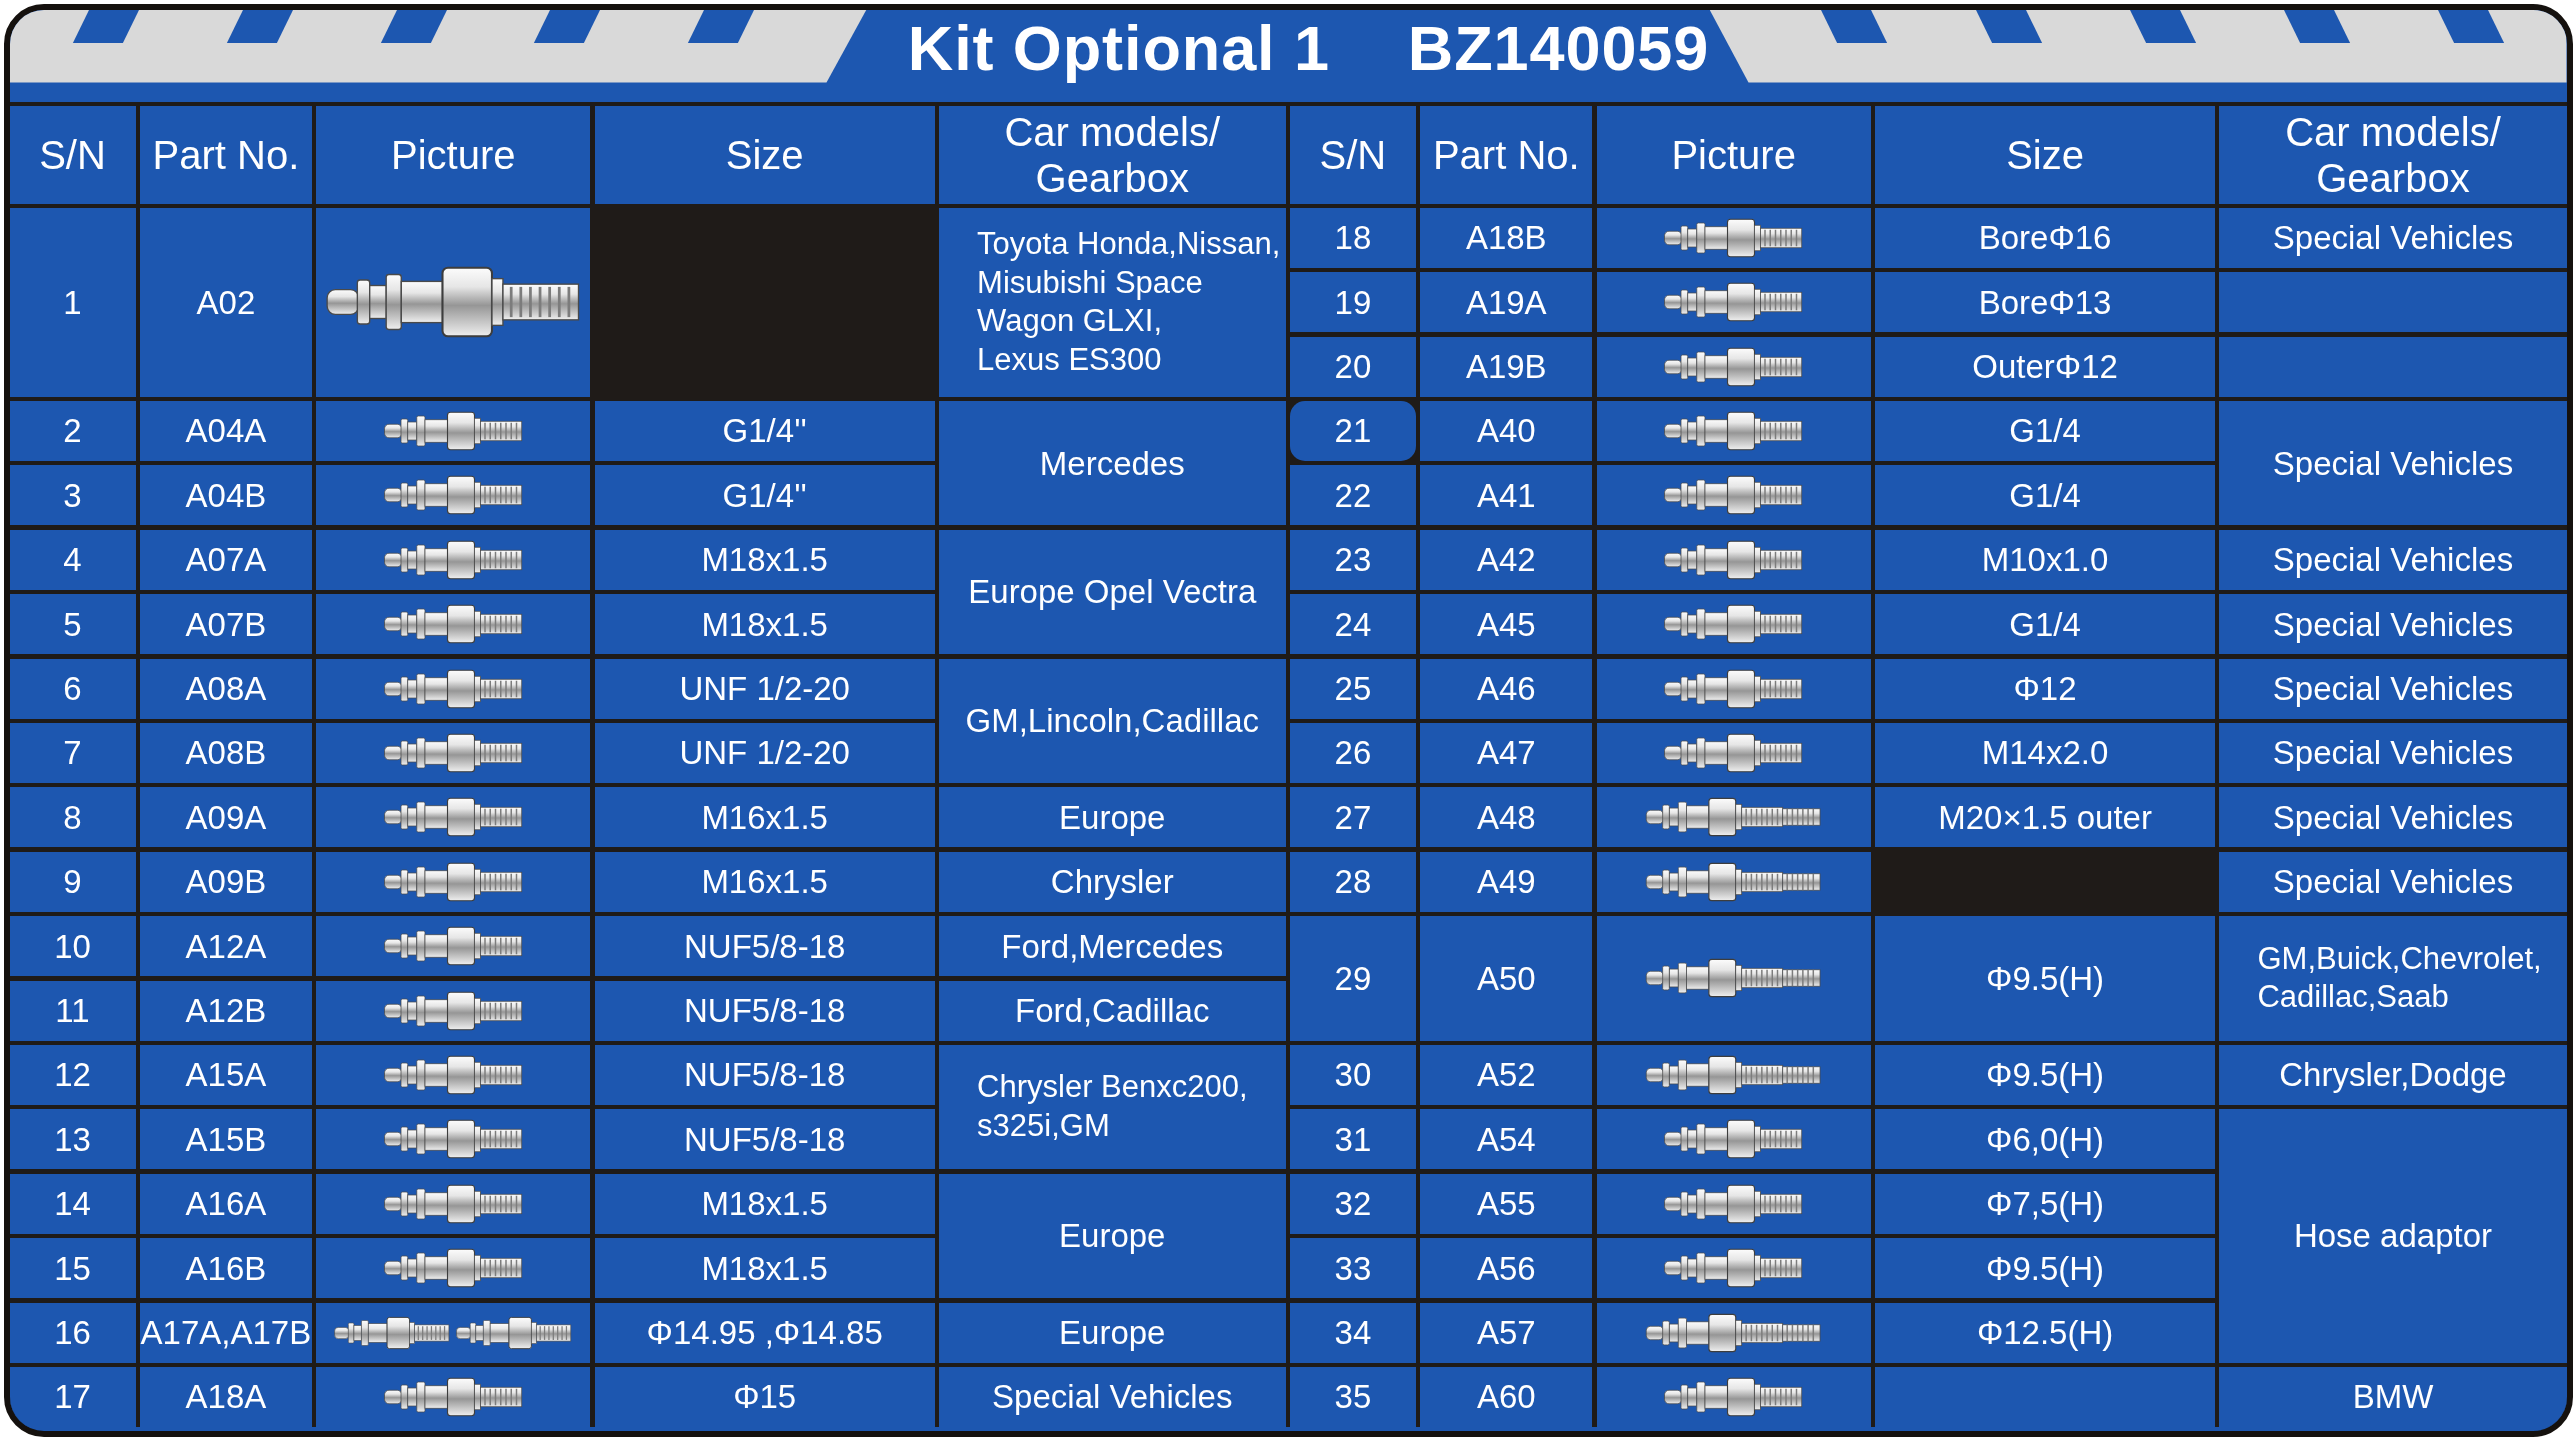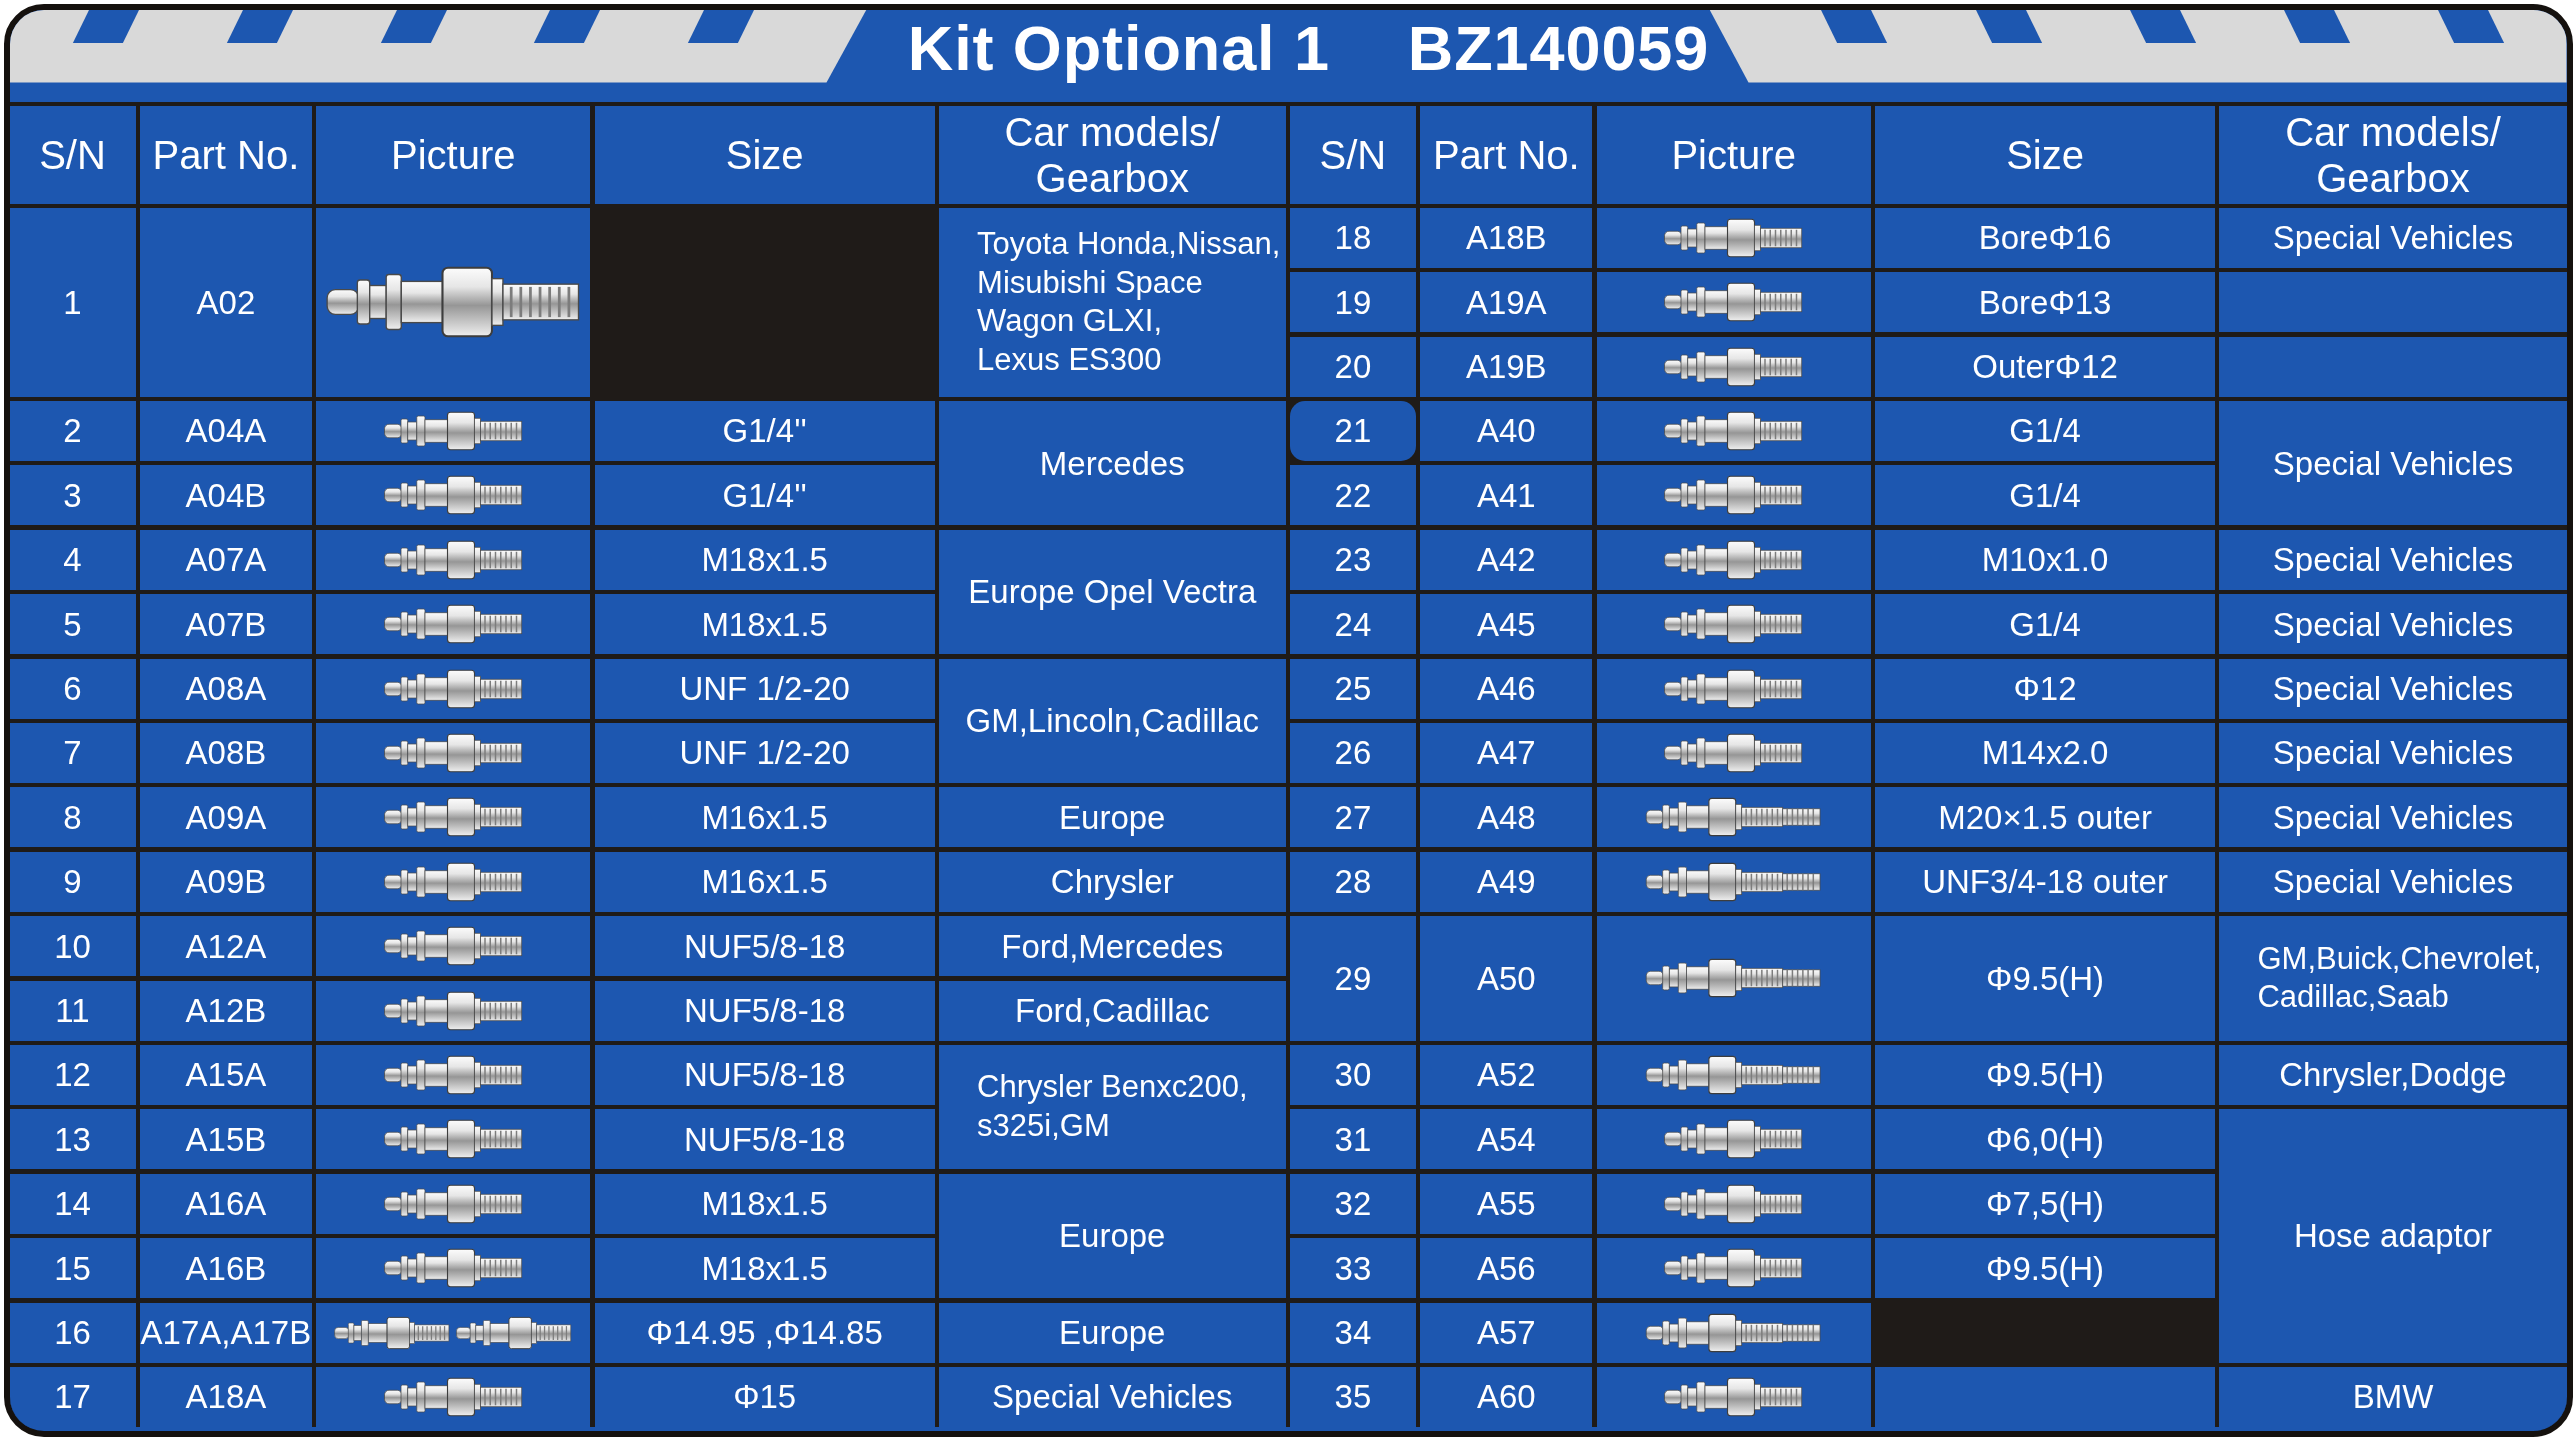--- a/index.html
+++ b/index.html
@@ -682,21 +682,20 @@
               <line x1="172" y1="29" x2="172" y2="51" stroke="#7c7c7c" stroke-width="2"></line>
               <line x1="179" y1="29" x2="179" y2="51" stroke="#7c7c7c" stroke-width="2"></line>
               <rect x="186" y="29" width="50" height="22" fill="url(#mg)" stroke="#4a4a4a"></rect>
               <line x1="192" y1="29" x2="192" y2="51" stroke="#7c7c7c" stroke-width="2"></line>
               <line x1="199" y1="29" x2="199" y2="51" stroke="#7c7c7c" stroke-width="2"></line>
               <line x1="206" y1="29" x2="206" y2="51" stroke="#7c7c7c" stroke-width="2"></line>
               <line x1="213" y1="29" x2="213" y2="51" stroke="#7c7c7c" stroke-width="2"></line>
               <line x1="220" y1="29" x2="220" y2="51" stroke="#7c7c7c" stroke-width="2"></line>
               <line x1="227" y1="29" x2="227" y2="51" stroke="#7c7c7c" stroke-width="2"></line>
             </svg></div>
-          <div class="cell" style="grid-area: 12 / 4 / span 1;">UNF3/4-18 outer</div>
           <div class="cell" style="grid-area: 12 / 5 / span 1;">Special Vehicles</div>
           <div class="cell" style="grid-area: 13 / 1 / span 2;">29</div>
           <div class="cell" style="grid-area: 13 / 2 / span 2;">A50</div>
           <div class="cell pic" style="grid-area: 13 / 3 / span 2;"><svg width="179" height="60" viewBox="0 0 240 80">
               <rect x="3" y="31" width="23" height="18" rx="6" fill="url(#mg)" stroke="#4a4a4a"></rect>
               <rect x="25" y="24" width="9" height="32" rx="2" fill="url(#mg)" stroke="#4a4a4a"></rect>
               <rect x="34" y="28" width="12" height="24" fill="url(#mg)" stroke="#4a4a4a"></rect>
               <rect x="46" y="20" width="11" height="40" rx="2" fill="url(#mg)" stroke="#4a4a4a"></rect>
               <rect x="57" y="25" width="30" height="30" fill="url(#mg)" stroke="#4a4a4a"></rect>
               <rect x="87" y="15" width="36" height="50" rx="4" fill="url(#mg)" stroke="#3d3d3d" stroke-width="1.5"></rect>
@@ -828,20 +827,21 @@
               <line x1="172" y1="29" x2="172" y2="51" stroke="#7c7c7c" stroke-width="2"></line>
               <line x1="179" y1="29" x2="179" y2="51" stroke="#7c7c7c" stroke-width="2"></line>
               <rect x="186" y="29" width="50" height="22" fill="url(#mg)" stroke="#4a4a4a"></rect>
               <line x1="192" y1="29" x2="192" y2="51" stroke="#7c7c7c" stroke-width="2"></line>
               <line x1="199" y1="29" x2="199" y2="51" stroke="#7c7c7c" stroke-width="2"></line>
               <line x1="206" y1="29" x2="206" y2="51" stroke="#7c7c7c" stroke-width="2"></line>
               <line x1="213" y1="29" x2="213" y2="51" stroke="#7c7c7c" stroke-width="2"></line>
               <line x1="220" y1="29" x2="220" y2="51" stroke="#7c7c7c" stroke-width="2"></line>
               <line x1="227" y1="29" x2="227" y2="51" stroke="#7c7c7c" stroke-width="2"></line>
             </svg></div>
+          <div class="cell" style="grid-area: 19 / 4 / span 1;">Φ12.5(H)</div>
           <div class="cell" style="grid-area: 20 / 1 / span 1;">35</div>
           <div class="cell" style="grid-area: 20 / 2 / span 1;">A60</div>
           <div class="cell pic" style="grid-area: 20 / 3 / span 1;"><svg width="143" height="60" viewBox="0 0 190 80">
               <rect x="3" y="31" width="23" height="18" rx="6" fill="url(#mg)" stroke="#4a4a4a"></rect>
               <rect x="25" y="24" width="9" height="32" rx="2" fill="url(#mg)" stroke="#4a4a4a"></rect>
               <rect x="34" y="28" width="12" height="24" fill="url(#mg)" stroke="#4a4a4a"></rect>
               <rect x="46" y="20" width="11" height="40" rx="2" fill="url(#mg)" stroke="#4a4a4a"></rect>
               <rect x="57" y="25" width="30" height="30" fill="url(#mg)" stroke="#4a4a4a"></rect>
               <rect x="87" y="15" width="36" height="50" rx="4" fill="url(#mg)" stroke="#3d3d3d" stroke-width="1.5"></rect>
               <rect x="123" y="23" width="8" height="34" fill="url(#mg)" stroke="#4a4a4a"></rect>

